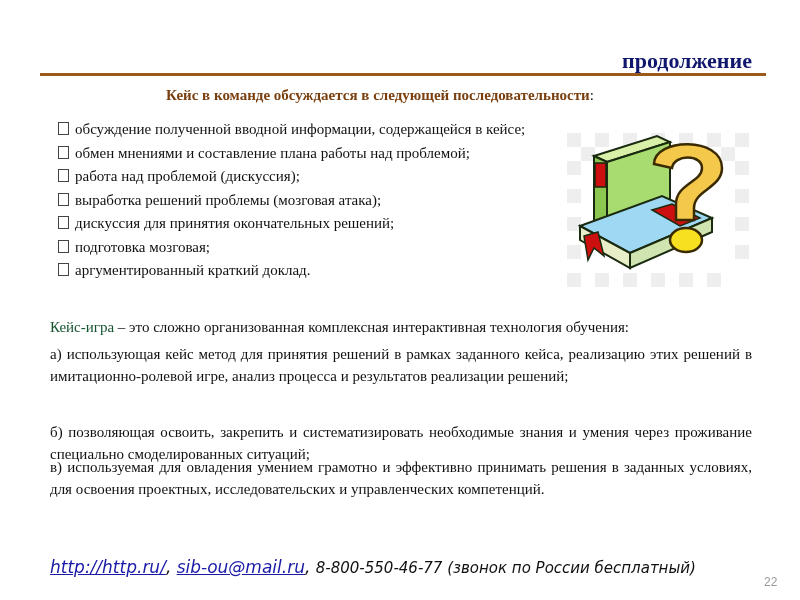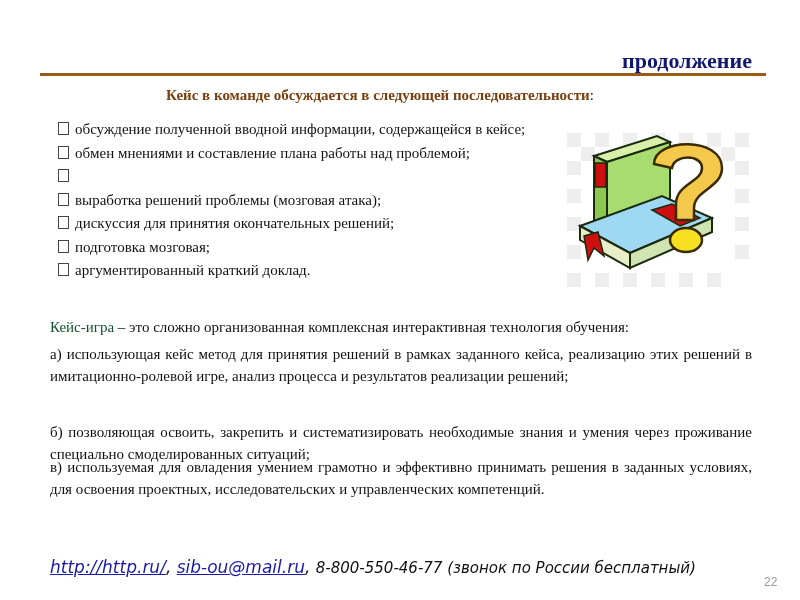--- a/index.html
+++ b/index.html
@@ -23,21 +23,21 @@
 <body>
 
 <div class="title">продолжение</div>
 <div class="rule"></div>
 
 <div class="subtitle"><span>Кейс в команде обсуждается в следующей последовательности</span><span class="colon">:</span></div>
 
 <ul class="steps">
   <li><span class="box"></span><span>обсуждение полученной вводной информации, содержащейся в кейсе;</span></li>
   <li><span class="box"></span><span>обмен мнениями и составление плана работы над проблемой;</span></li>
-  <li><span class="box"></span></li>
+  <li><span class="box"></span><span>работа над проблемой (дискуссия);</span></li>
   <li><span class="box"></span><span>выработка решений проблемы (мозговая атака);</span></li>
   <li><span class="box"></span><span>дискуссия для принятия окончательных решений;</span></li>
   <li><span class="box"></span><span>подготовка мозговая;</span></li>
   <li><span class="box"></span><span>аргументированный краткий доклад.</span></li>
 </ul>
 
 <div class="picture">
   <svg width="200" height="160" viewBox="0 0 200 160">
 
     <g fill="#eeeeee">

